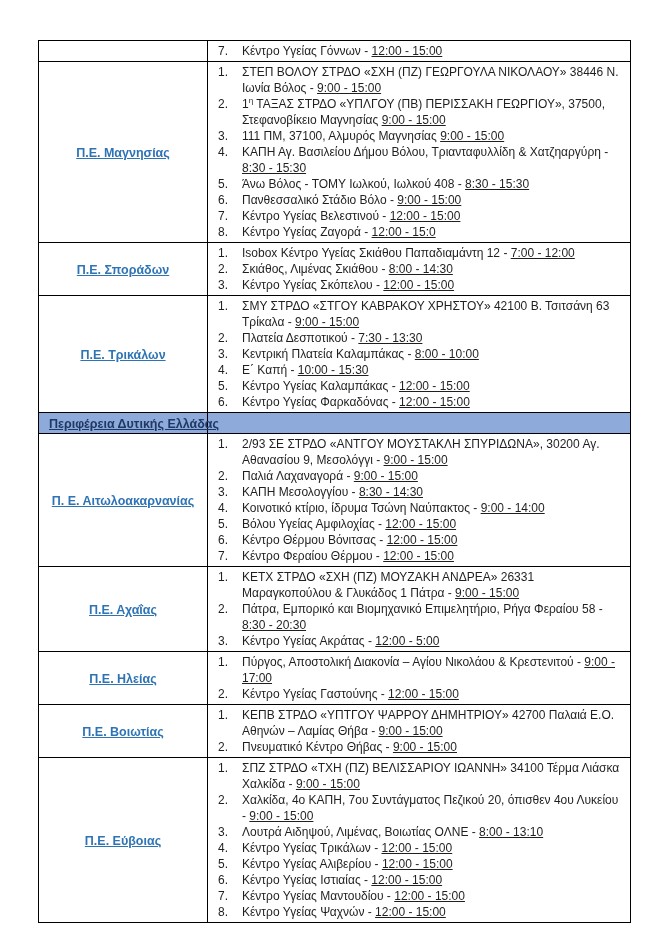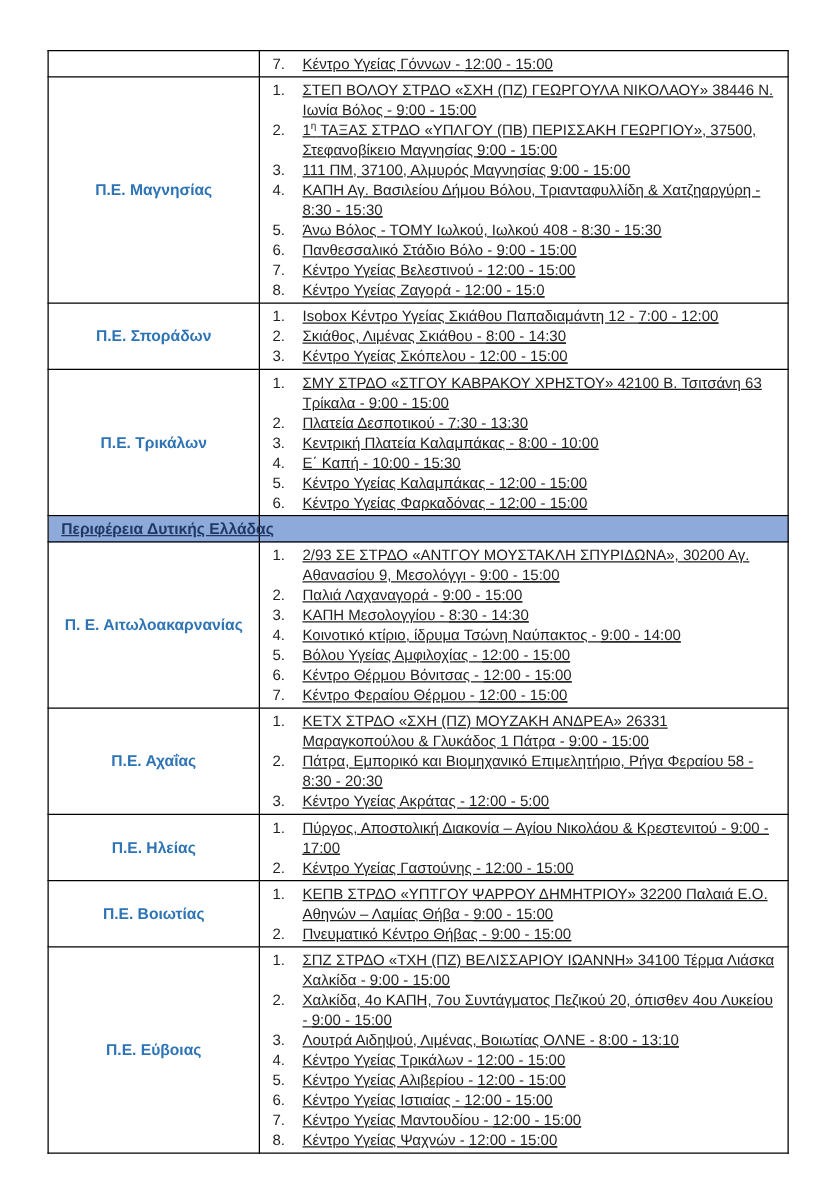--- a/index.html
+++ b/index.html
@@ -35,39 +35,40 @@
   }
   .col-region{width:169px;}
   .region-cell{
     text-align:center;
     vertical-align:middle;
     padding:2px 4px;
   }
   .region-label{
     color:var(--region-link);
     font-weight:bold;
+    text-decoration:underline;
     font-size:12.5px;
     cursor:pointer;
     white-space:nowrap;
   }
   .items-cell{
     vertical-align:top;
     padding:2px 8px 2px 10px;
   }
   .item{
     display:flex;
     font-size:12px;
     line-height:16px;
     color:var(--body-text);
   }
   .item-num{
     flex:0 0 24px;
     width:24px;
   }
-  .item-text{flex:1;min-width:0;text-decoration:underline;}
+  .item-text{flex:1;min-width:0;}
   .u{text-decoration:underline;}
   .sup{
     vertical-align:super;
     font-size:8px;
     line-height:0;
   }
   .band-row td{
     background:var(--band-bg);
     height:19px;
   }
@@ -251,21 +252,21 @@
               <span class="item-num">2.</span>
               <span class="item-text"><span>Κέντρο Υγείας Γαστούνης - </span><span class="u">12:00 - 15:00</span></span>
             </div>
           </td>
         </tr>
         <tr class="entry-row">
           <td class="region-cell"><span class="region-label">Π.Ε. Βοιωτίας</span></td>
           <td class="items-cell">
             <div class="item">
               <span class="item-num">1.</span>
-              <span class="item-text"><span>ΚΕΠΒ ΣΤΡΔΟ «ΥΠΤΓΟΥ ΨΑΡΡΟΥ ΔΗΜΗΤΡΙΟΥ» 32200 Παλαιά Ε.Ο. Αθηνών – Λαμίας Θήβα - </span><span class="u">9:00 - 15:00</span></span>
+              <span class="item-text"><span>ΚΕΠΒ ΣΤΡΔΟ «ΥΠΤΓΟΥ ΨΑΡΡΟΥ ΔΗΜΗΤΡΙΟΥ» 42700 Παλαιά Ε.Ο. Αθηνών – Λαμίας Θήβα - </span><span class="u">9:00 - 15:00</span></span>
             </div>
             <div class="item">
               <span class="item-num">2.</span>
               <span class="item-text"><span>Πνευματικό Κέντρο Θήβας - </span><span class="u">9:00 - 15:00</span></span>
             </div>
           </td>
         </tr>
         <tr class="entry-row">
           <td class="region-cell"><span class="region-label">Π.Ε. Εύβοιας</span></td>
           <td class="items-cell">

